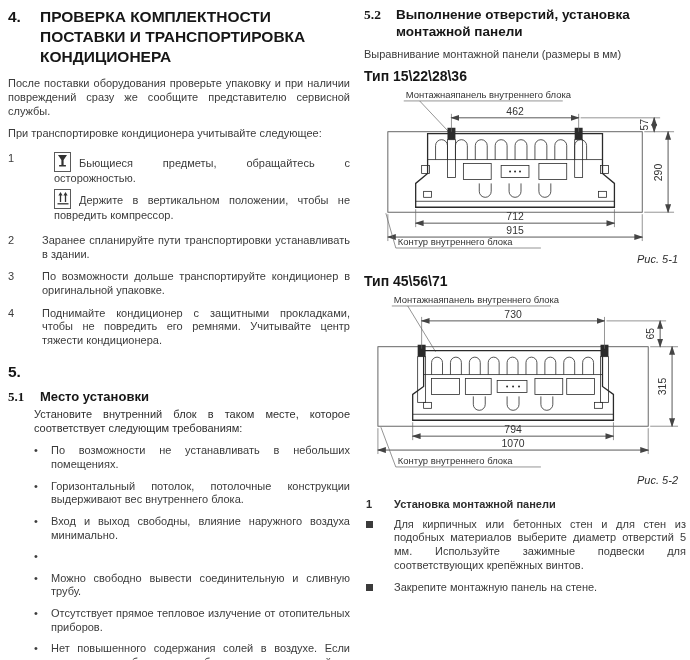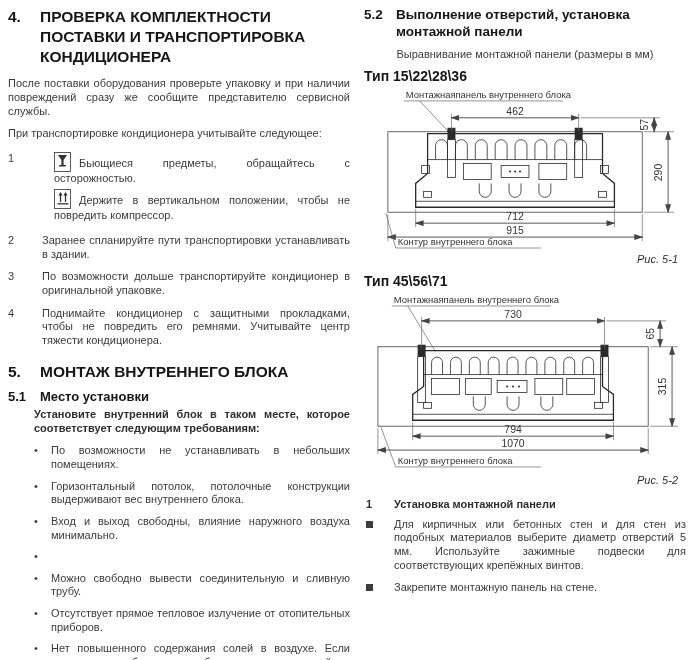--- a/index.html
+++ b/index.html
@@ -6,26 +6,26 @@
   html,body { width:690px; height:660px; background:#ffffff; overflow:hidden;
     font-family:"Liberation Sans", sans-serif; color:#3b3b3b; }
   .page { position:relative; width:690px; height:660px; }
   .col-left  { position:absolute; left:8px;  top:7px; width:342px; }
   .col-right { position:absolute; left:364px; top:7px; width:322px; }
 
   
   .h-main { display:flex; color:#161616; font-weight:bold; font-size:15.5px; line-height:1.28; margin-bottom:11px; }
   .h-main .num { flex:0 0 32px; }
   .h-sub { display:flex; color:#161616; font-weight:bold; font-size:13px; line-height:1.25; margin-bottom:2px; }
-  .h-sub .num { flex:0 0 32px; }
+  .h-sub .num { flex:0 0 32px;font-family:Liberation Serif, serif; }
   .h-type { color:#161616; font-weight:bold; font-size:14px; margin:2px 0 4px 0; }
 
   
   p.body { font-size:11px; line-height:1.24; text-align:justify; margin-bottom:9px; }
-  .intro { font-weight:bold; color:#2e2e2e; padding-left:26px; font-size:11px; line-height:1.26; text-align:justify; margin-bottom:9px; }
+  .intro { font-weight:normal; color:#2e2e2e; padding-left:26px; font-size:11px; line-height:1.26; text-align:justify; margin-bottom:9px; }
 
   
   .t-row { display:flex; font-size:11px; line-height:1.24; margin-bottom:9px; }
   .t-num { flex:0 0 34px; }
   .t-body { flex:1; }
   .t-body p { text-align:justify; margin-bottom:3px;padding-left:12px; }
   .sym { display:inline-block; width:17px; height:20px; border:1px solid #5a5a5a; vertical-align:-5px;
          margin-right:8px; text-align:center; padding-top:2px; background:#fff; }
   .sym svg { display:block; margin:0 auto; }
 
@@ -36,21 +36,21 @@
   .bul .bt { flex:1; text-align:justify; }
 
   
   .sq-head { display:flex; font-size:11px; font-weight:bold; color:#2e2e2e; margin:12px 0 8px 2px; }
   .sq-head .num { flex:0 0 28px; }
   .sq { display:flex; font-size:11px; line-height:1.24; margin:0 0 9px 2px; }
   .sq .mark { flex:0 0 28px; }
   .sq .mark::before { content:""; display:inline-block; width:7px; height:7px; background:#3b3b3b; margin-top:3px; }
   .sq .bt { flex:1; text-align:justify; }
 
-  .note { font-size:11px; margin:0 0 8px 0;text-align:center; }
+  .note { font-size:11px; margin:0 0 8px 0; }
   .figwrap { width:318px; }
   .caption { font-size:11px; font-style:italic; color:#2e2e2e; text-align:right; padding-right:4px; margin:0 0 8px 0; }
 
   
   svg .lbl { font-size:9.5px; fill:#333; }
   svg .num { font-size:10.5px; fill:#333; }
   svg .thin { stroke:#555; stroke-width:0.9; fill:none; }
   svg .ext  { stroke:#666; stroke-width:0.7; }
   svg .dim  { stroke:#444; stroke-width:0.9; }
   svg .pnl  { stroke:#2a2a2a; stroke-width:1.3; fill:none; }
@@ -98,21 +98,20 @@
       <div class="t-num">3</div>
       <div class="t-body" style="text-align:justify;">По возможности дольше транспортируйте кондиционер в оригинальной упаковке.</div>
     </div>
     <div class="t-row" style="margin-bottom:14px;">
       <div class="t-num">4</div>
       <div class="t-body" style="text-align:justify;">Поднимайте кондиционер с защитными прокладками, чтобы не повредить его ремнями. Учитывайте центр тяжести кондиционера.</div>
     </div>
 
     <div class="h-main" style="margin-bottom:8px;">
       <span class="num">5.</span>
-      <span>МОНТАЖ ВНУТРЕННЕГО БЛОКА</span>
     </div>
 
     <div class="h-sub">
       <span class="num">5.1</span>
       <span>Место установки</span>
     </div>
 
     <p class="intro">Установите внутренний блок в таком месте, которое соответствует следующим требованиям:</p>
 
     <div class="bul">

